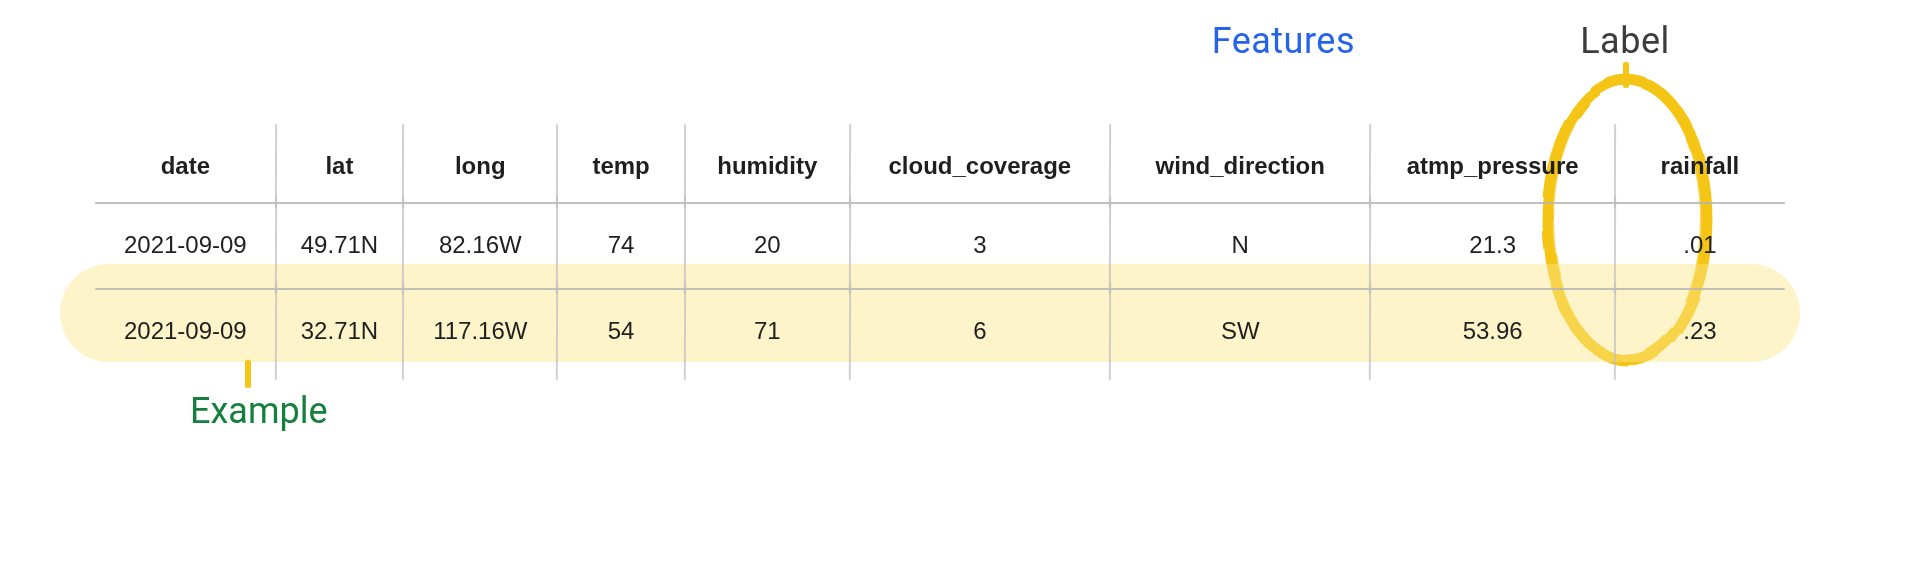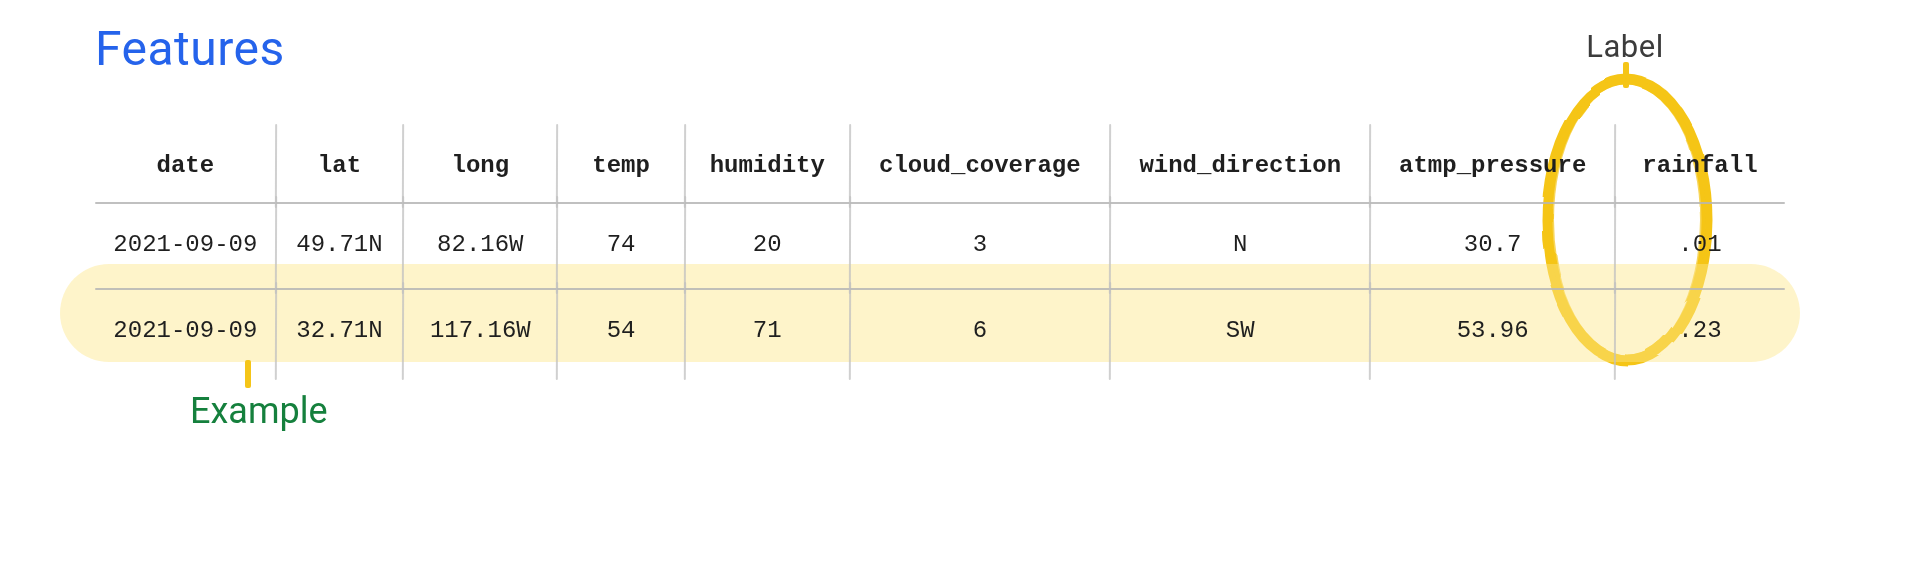--- a/index.html
+++ b/index.html
@@ -19,32 +19,32 @@
     top: 20px;
     width: 1730px;
   }
 
   
   .label-features {
     position: absolute;
     left: 0;
     top: 0;
     width: 1260px;
-    text-align: left;
-    font-size: 48px;
+    text-align: right;
+    font-size: 36px;
     color: #2563eb;
     letter-spacing: 0.5px;
   }
   .label-label {
     position: absolute;
     left: 1430px;
-    top: 8px;
+    top: 0;
     width: 200px;
     text-align: center;
-    font-size: 31px;
+    font-size: 36px;
     color: #3c3c3c;
     letter-spacing: 0.5px;
   }
   .example-label {
     position: absolute;
     left: 95px;
     top: 370px;
     font-size: 36px;
     color: #15803d;
   }
@@ -108,21 +108,21 @@
   .tbl {
     position: absolute;
     left: 0;
     top: 110px;
     width: 1690px;
     border-collapse: collapse;
     table-layout: fixed;
   }
   .tbl th, .tbl td {
     text-align: center;
-    font-family: Liberation Mono, monospace;
+    font-family: Liberation Sans, sans-serif;
     font-size: 24px;
     color: #1f1f1f;
     position: relative;
     padding: 0;
   }
   .tbl th {
     font-weight: 700;
     height: 72px;
     line-height: 72px;
   }
@@ -226,21 +226,21 @@
     </thead>
     <tbody>
       <tr>
         <td>2021-09-09</td>
         <td>49.71N</td>
         <td>82.16W</td>
         <td>74</td>
         <td>20</td>
         <td>3</td>
         <td>N</td>
-        <td>30.7</td>
+        <td>21.3</td>
         <td>.01</td>
       </tr>
       <tr>
         <td>2021-09-09</td>
         <td>32.71N</td>
         <td>117.16W</td>
         <td>54</td>
         <td>71</td>
         <td>6</td>
         <td>SW</td>

